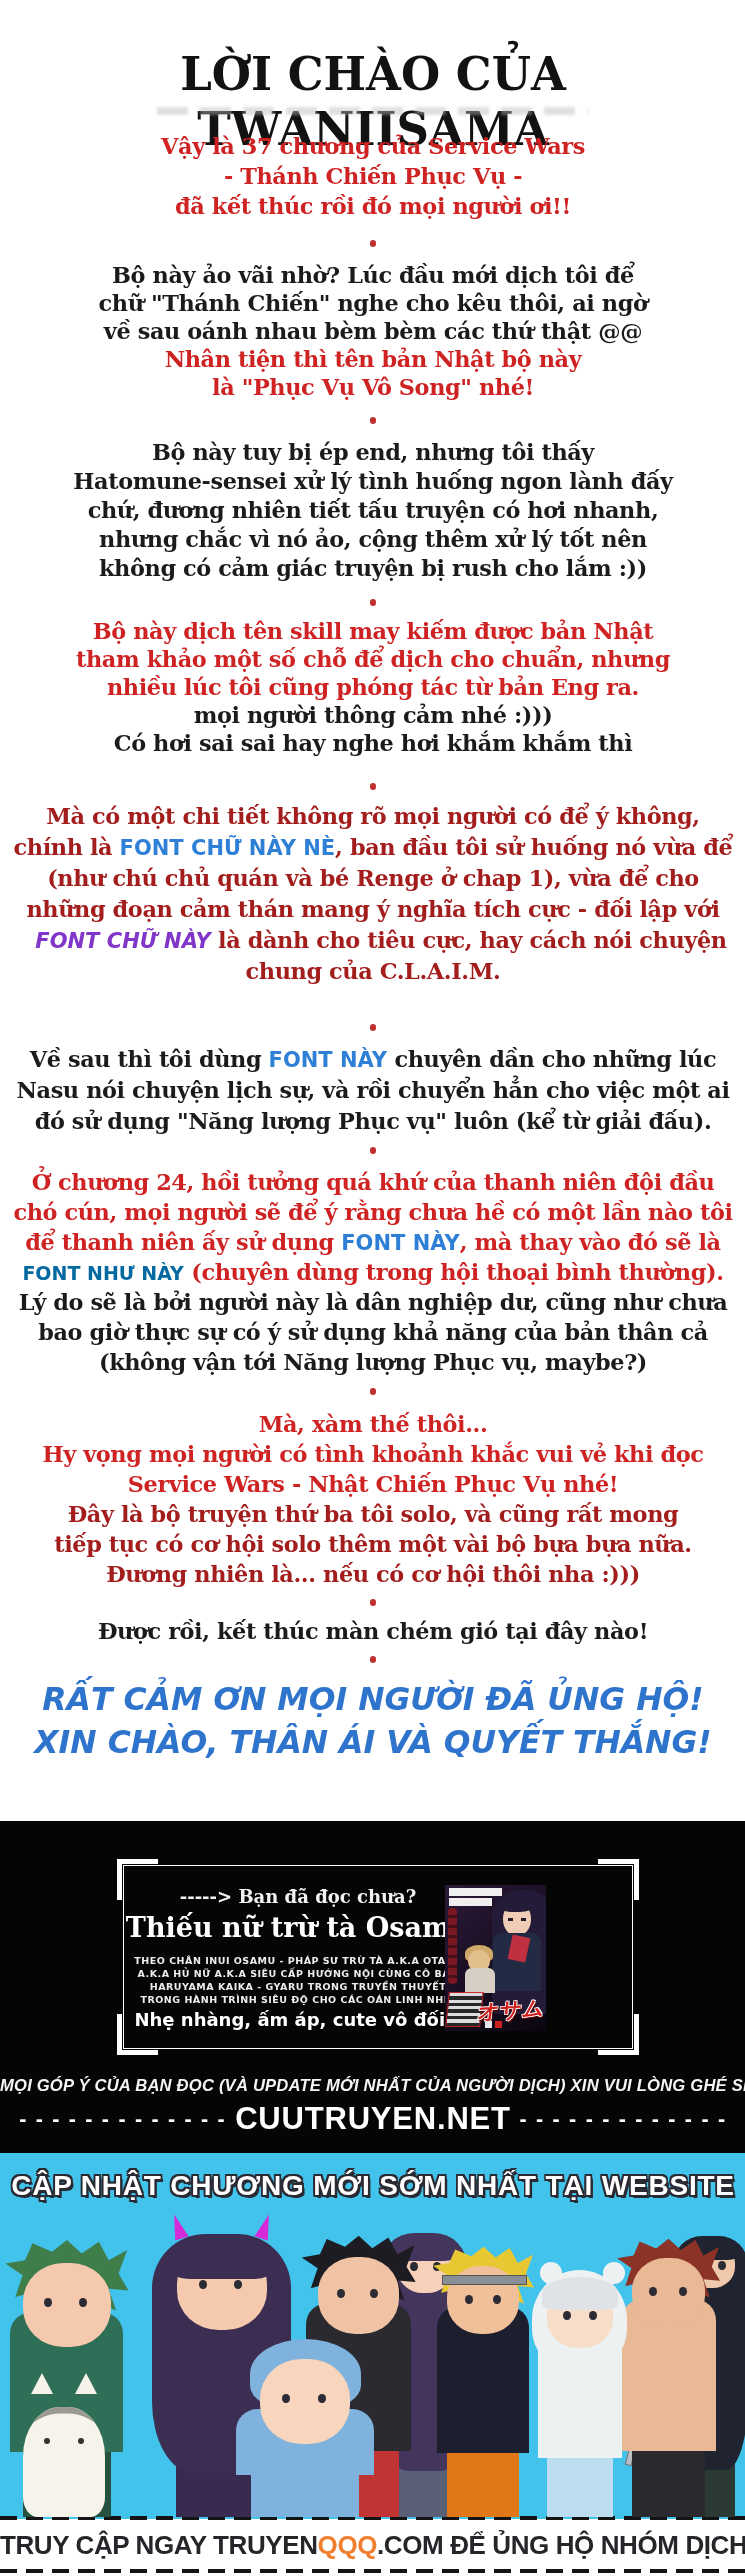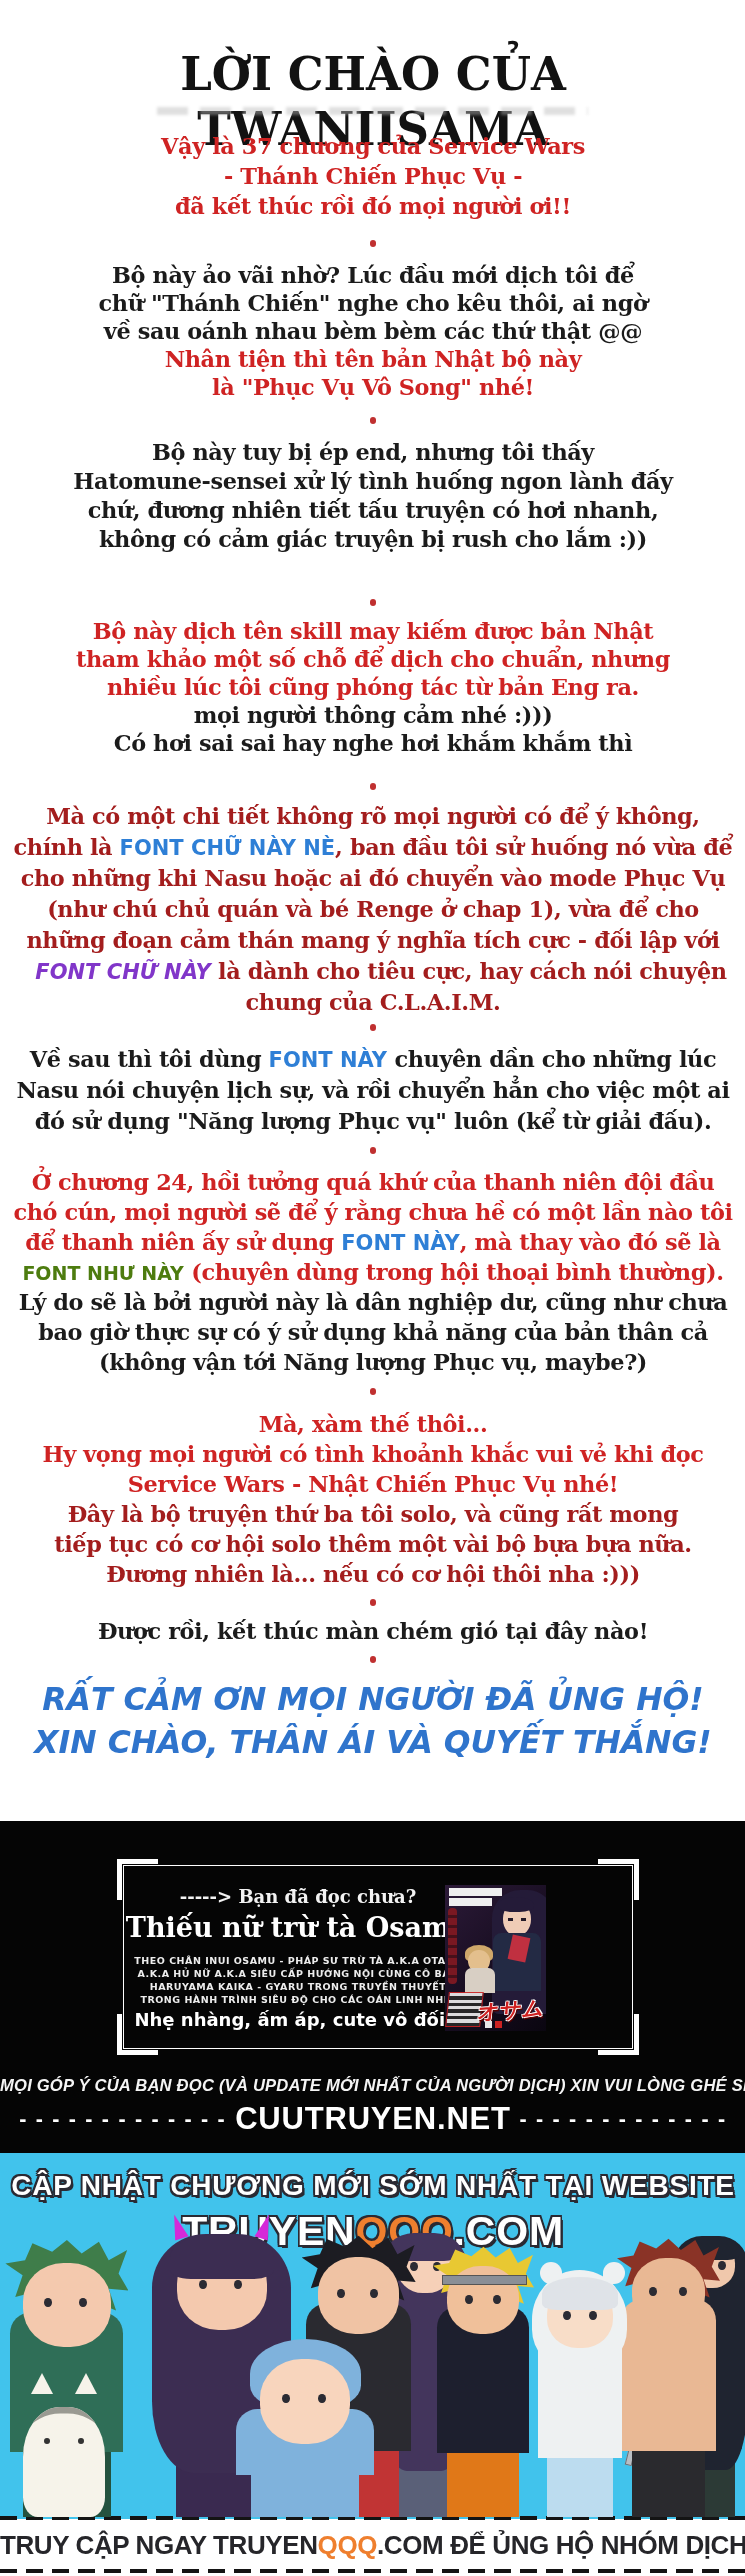--- a/index.html
+++ b/index.html
@@ -13,21 +13,21 @@
     background:repeating-linear-gradient(90deg,#b9b9b9 0 31.5px,transparent 31.5px 43px);
     opacity:.45;filter:blur(1.7px);}
   .para{position:absolute;left:0;width:100%;text-align:center;
     font-family:"DejaVu Serif",serif;font-weight:bold;font-size:22.4px;letter-spacing:-0.4px;}
   .line{white-space:nowrap;}
   .seg-k{color:#1b1b1b}
   .seg-r{color:#cf2323}
   .seg-m{color:#a31d1d}
   .seg-b{color:#2e7fd6;font-family:"DejaVu Sans",sans-serif;font-size:21px;letter-spacing:0;}
   .seg-p{color:#8136c9;font-family:"DejaVu Sans",sans-serif;font-style:italic;font-size:21px;letter-spacing:0;}
-  .seg-g{color:#4d7c0f;font-family:"DejaVu Sans",sans-serif;font-size:19px;letter-spacing:0;}
+  .seg-g{color:#0369a1;font-family:"DejaVu Sans",sans-serif;font-size:19px;letter-spacing:0;}
   .seg-B{color:#2f74cc}
   .p-big{font-family:"DejaVu Sans",sans-serif;font-style:italic;font-weight:bold;
     font-size:31.5px;letter-spacing:0;}
   .sep-dot{position:absolute;left:50%;margin-left:-3.3px;width:6.6px;height:6.6px;border-radius:50%;
     background:#c03030;}
   
   #promo-section{position:absolute;top:1821px;left:0;width:746px;height:332px;background:#050505;}
   #promo-box{position:absolute;left:123px;top:44px;width:508px;height:182px;
     border:1.7px solid #ffffff;background:#050505;}
   .corner{position:absolute;width:36px;height:36px;}
@@ -124,33 +124,33 @@
         <div class="line" style="height: 28px; line-height: 28px;"><span class="seg seg-k">Bộ này ảo vãi nhờ? Lúc đầu mới dịch tôi để</span></div>
         <div class="line" style="height: 28px; line-height: 28px;"><span class="seg seg-k">chữ "Thánh Chiến" nghe cho kêu thôi, ai ngờ</span></div>
         <div class="line" style="height: 28px; line-height: 28px;"><span class="seg seg-k">về sau oánh nhau bèm bèm các thứ thật @@</span></div>
         <div class="line" style="height: 28px; line-height: 28px;"><span class="seg seg-r">Nhân tiện thì tên bản Nhật bộ này</span></div>
         <div class="line" style="height: 28px; line-height: 28px;"><span class="seg seg-r">là "Phục Vụ Vô Song" nhé!</span></div>
       </div>
       <div class="para" style="top: 438px;">
         <div class="line" style="height: 29px; line-height: 29px;"><span class="seg seg-k">Bộ này tuy bị ép end, nhưng tôi thấy</span></div>
         <div class="line" style="height: 29px; line-height: 29px;"><span class="seg seg-k">Hatomune-sensei xử lý tình huống ngon lành đấy</span></div>
         <div class="line" style="height: 29px; line-height: 29px;"><span class="seg seg-k">chứ, đương nhiên tiết tấu truyện có hơi nhanh,</span></div>
+        <div class="line" style="height: 29px; line-height: 29px;"><span class="seg seg-k">nhưng chắc vì nó ảo, cộng thêm xử lý tốt nên</span></div>
         <div class="line" style="height: 29px; line-height: 29px;"><span class="seg seg-k">không có cảm giác truyện bị rush cho lắm :))</span></div>
       </div>
       <div class="para" style="top: 617px;">
         <div class="line" style="height: 28px; line-height: 28px;"><span class="seg seg-r">Bộ này dịch tên skill may kiếm được bản Nhật</span></div>
         <div class="line" style="height: 28px; line-height: 28px;"><span class="seg seg-r">tham khảo một số chỗ để dịch cho chuẩn, nhưng</span></div>
         <div class="line" style="height: 28px; line-height: 28px;"><span class="seg seg-r">nhiều lúc tôi cũng phóng tác từ bản Eng ra.</span></div>
         <div class="line" style="height: 28px; line-height: 28px;"><span class="seg seg-k">mọi người thông cảm nhé :)))</span></div>
         <div class="line" style="height: 28px; line-height: 28px;"><span class="seg seg-k">Có hơi sai sai hay nghe hơi khắm khắm thì</span></div>
       </div>
       <div class="para" style="top: 801px;">
         <div class="line" style="height: 31px; line-height: 31px;"><span class="seg seg-m">Mà có một chi tiết không rõ mọi người có để ý không,</span></div>
         <div class="line" style="height: 31px; line-height: 31px;"><span class="seg seg-m">chính là </span><span class="seg seg-b">FONT CHỮ NÀY NÈ</span><span class="seg seg-m">, ban đầu tôi sử huống nó vừa để</span></div>
-        <div class="line" style="height: 31px; line-height: 31px;"><span class="seg seg-m">cho những khi Nasu hoặc ai đó chuyển vào mode Phục Vụ</span></div>
         <div class="line" style="height: 31px; line-height: 31px;"><span class="seg seg-m">(như chú chủ quán và bé Renge ở chap 1), vừa để cho</span></div>
         <div class="line" style="height: 31px; line-height: 31px;"><span class="seg seg-m">những đoạn cảm thán mang ý nghĩa tích cực - đối lập với</span></div>
         <div class="line" style="height: 31px; line-height: 31px; padding-left: 16px;"><span class="seg seg-p">FONT CHỮ NÀY</span><span class="seg seg-m"> là dành cho tiêu cực, hay cách nói chuyện</span></div>
         <div class="line" style="height: 31px; line-height: 31px;"><span class="seg seg-m">chung của C.L.A.I.M.</span></div>
       </div>
       <div class="para" style="top: 1044px;">
         <div class="line" style="height: 31px; line-height: 31px;"><span class="seg seg-k">Về sau thì tôi dùng </span><span class="seg seg-b">FONT NÀY</span><span class="seg seg-k"> chuyên dần cho những lúc</span></div>
         <div class="line" style="height: 31px; line-height: 31px;"><span class="seg seg-k">Nasu nói chuyện lịch sự, và rồi chuyển hẳn cho việc một ai</span></div>
         <div class="line" style="height: 31px; line-height: 31px;"><span class="seg seg-k">đó sử dụng "Năng lượng Phục vụ" luôn (kể từ giải đấu).</span></div>
       </div>
@@ -220,23 +220,20 @@
     <div id="feedback-note">MỌI GÓP Ý CỦA BẠN ĐỌC (VÀ UPDATE MỚI NHẤT CỦA NGƯỜI DỊCH) XIN VUI LÒNG GHÉ SITE:</div>
     <div id="cuutruyen-line">
       <span class="dash">- - - - - - - - - - - - -</span>
       <span class="site">CUUTRUYEN.NET</span>
       <span class="dash">- - - - - - - - - - - - -</span>
     </div>
   </div>
 
   <div id="website-banner">
     <div id="banner-heading" class="outline-text">CẬP NHẬT CHƯƠNG MỚI SỚM NHẤT TẠI WEBSITE</div>
-    <div id="banner-site" class="outline-text">
-      <span>TRUYEN</span><span class="qqq">QQQ</span><span>.COM</span>
-    </div>
     <div id="character-collage">
         <div class="figure" style="left: -11.6px; width: 157px; height: 274px; z-index: 3;">
           <div class="fig-part" style="left: 22%; bottom: 0px; width: 56%; height: 26%; background: rgb(36, 82, 63);"></div>
           <div class="fig-part" style="left: 14%; bottom: 24%; width: 72%; height: 50.8509%; background: rgb(47, 110, 87); border-radius: 21.5px 21.5px 0px 0px;"></div>
           <div class="fig-part" style="left: 35px; top: 19.4px; width: 88px; height: 84px; background: rgb(244, 201, 174); border-radius: 46%;"></div>
           <div class="fig-part" style="left: 56px; top: 55px; width: 7.5px; height: 9px; border-radius: 50%; background: rgb(43, 43, 51);"></div>
           <div class="fig-part" style="left: 91px; top: 55px; width: 7.5px; height: 9px; border-radius: 50%; background: rgb(43, 43, 51);"></div>
           <div class="fig-part" style="left: 17px; top: -5px; width: 123px; height: 84px; background: rgb(63, 125, 74); clip-path: polygon(50% 2%, 62% 18%, 76% 4%, 84% 26%, 99% 14%, 92% 42%, 100% 62%, 84% 60%, 90% 86%, 70% 74%, 56% 96%, 44% 74%, 26% 90%, 28% 62%, 8% 70%, 14% 44%, 0px 30%, 16% 26%, 22% 6%, 38% 16%); z-index: -1;"></div>
         </div>
         <div class="figure" style="left: 15px; width: 98px; height: 153px; z-index: 6;">

